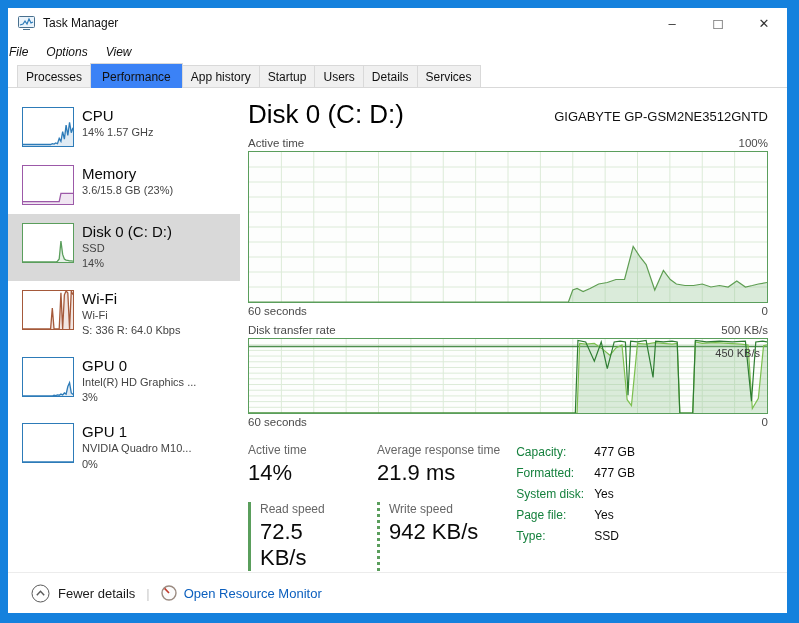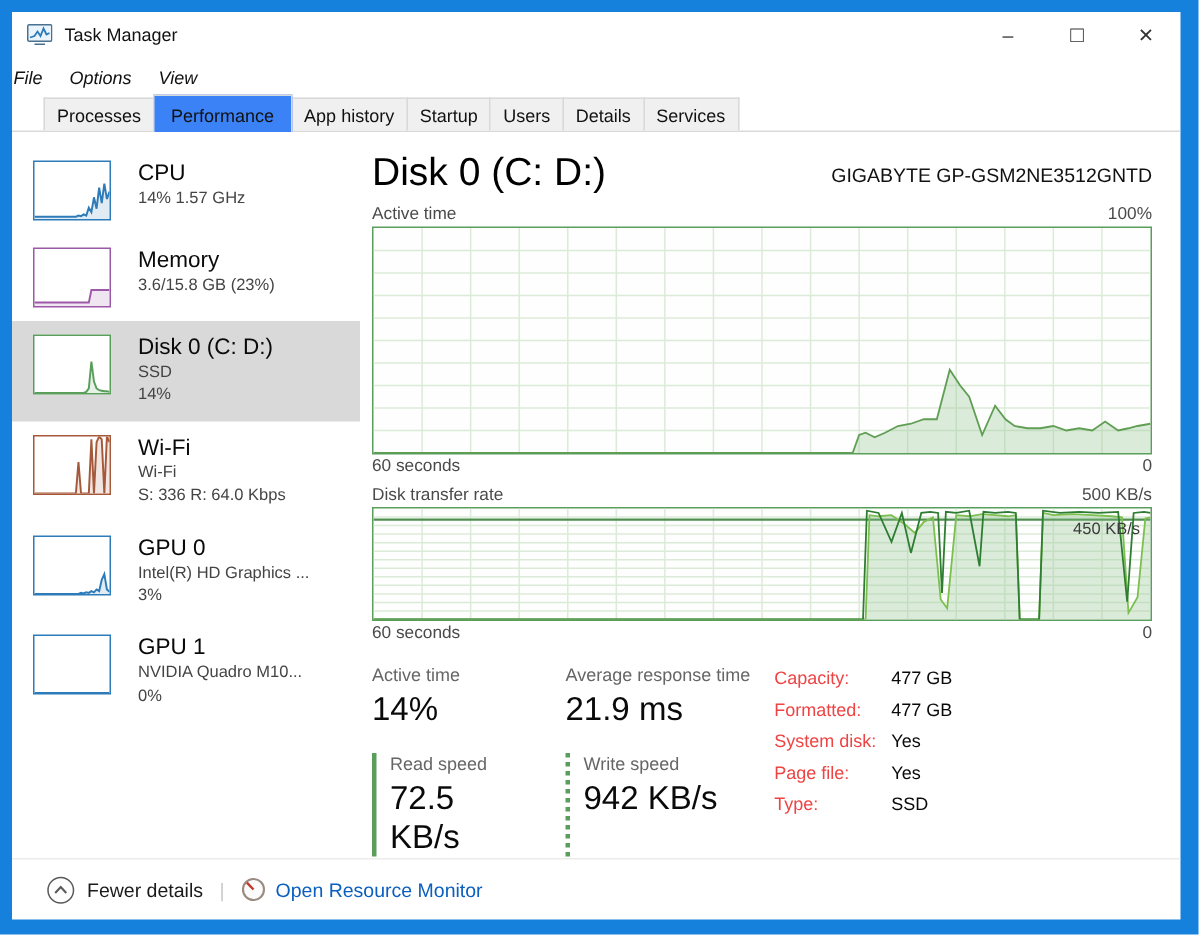--- a/index.html
+++ b/index.html
@@ -23,27 +23,27 @@
              font-size:13px; color:#333; cursor:default; }
   .win-btn.max { font-size:15px; }
   
   .menubar { display:flex; align-items:flex-end; height:24px; flex:0 0 auto;font-style:italic; }
   .menu-item { font-size:12px; color:#111; padding:3px 9px; }
   .menu-item:first-child { padding-left:1px; }
   
   .tabbar { display:flex; align-items:flex-end; padding-left:9px; height:26px;
             border-bottom:1px solid #d9d9d9; flex:0 0 auto; }
   .tab { border:1px solid #d9d9d9; border-bottom:none; background:#f0f0f0;
-         font-size:12px; color:#111; padding:4px 8px 3px; white-space:nowrap;margin-left:12px; }
+         font-size:12px; color:#111; padding:4px 8px 3px; white-space:nowrap; }
   .tab + .tab { margin-left:-1px; }
   .tab.active { background:#3b82f6; padding:6px 11px 4px; margin-bottom:-1px; position:relative; z-index:2; }
   
   .content { flex:1; display:flex; min-height:0; }
   .sidebar { width:232px; flex:0 0 auto; padding-top:10px; }
-  .side-item { display:flex; gap:18px; padding:9px 4px 9px 14px; align-items:flex-start; }
+  .side-item { display:flex; gap:8px; padding:9px 4px 9px 14px; align-items:flex-start; }
   .side-item.selected { background:#d9d9d9; }
   .thumb { width:52px; height:40px; border:1px solid #999; background:#fff; flex:0 0 auto; }
   .thumb svg { display:block; width:100%; height:100%; }
   .side-text { min-width:0; }
   .side-text .t { font-size:15px; color:#0a0a0a; margin-bottom:1px; }
   .side-text .l { font-size:11px; color:#444; line-height:1.4; white-space:nowrap; }
   
   .main { flex:1; padding:12px 19px 0 8px; display:flex; flex-direction:column; min-width:0; }
   .main-header { display:flex; justify-content:space-between; align-items:flex-end; margin-bottom:8px; }
   .main-title { font-size:26px; font-weight:400; color:#000; line-height:1.1; }
@@ -59,21 +59,21 @@
   .ref-label { position:absolute; top:8px; right:7px; font-size:11px; color:#3c3c3c; }
   
   .stats { display:flex; margin-top:8px; }
   .stats-left { display:grid; grid-template-columns:105px auto; column-gap:24px; row-gap:16px; align-content:start; }
   .stat .lab { font-size:12px; color:#666; margin-bottom:3px; white-space:nowrap; }
   .stat .val { font-size:22px; color:#0a0a0a; }
   .stat.read { border-left:3px solid #5a9e5c; padding-left:9px; }
   .stat.write { border-left:3px dotted #5a9e5c; padding-left:9px; }
   .details { margin-left:16px; font-size:12px; padding-top:2px; }
   .drow { display:flex; margin-bottom:7px; }
-  .dlab { width:78px; color:#ef4444; }
+  .dlab { width:78px; color:#15803d; }
   .dval { color:#0a0a0a; }
   
   .footer { flex:0 0 auto; height:41px; border-top:1px solid #ececec;
             display:flex; align-items:center; padding-left:23px; gap:11px; }
   .fewer { display:flex; align-items:center; gap:8px; font-size:13px; color:#1a1a1a; }
   .sep { color:#c9c9c9; font-size:13px; }
   .rm-link { display:flex; align-items:center; gap:7px; font-size:13px; color:#0b5fbe; cursor:pointer; }
 </style>
 </head>
 <body>

